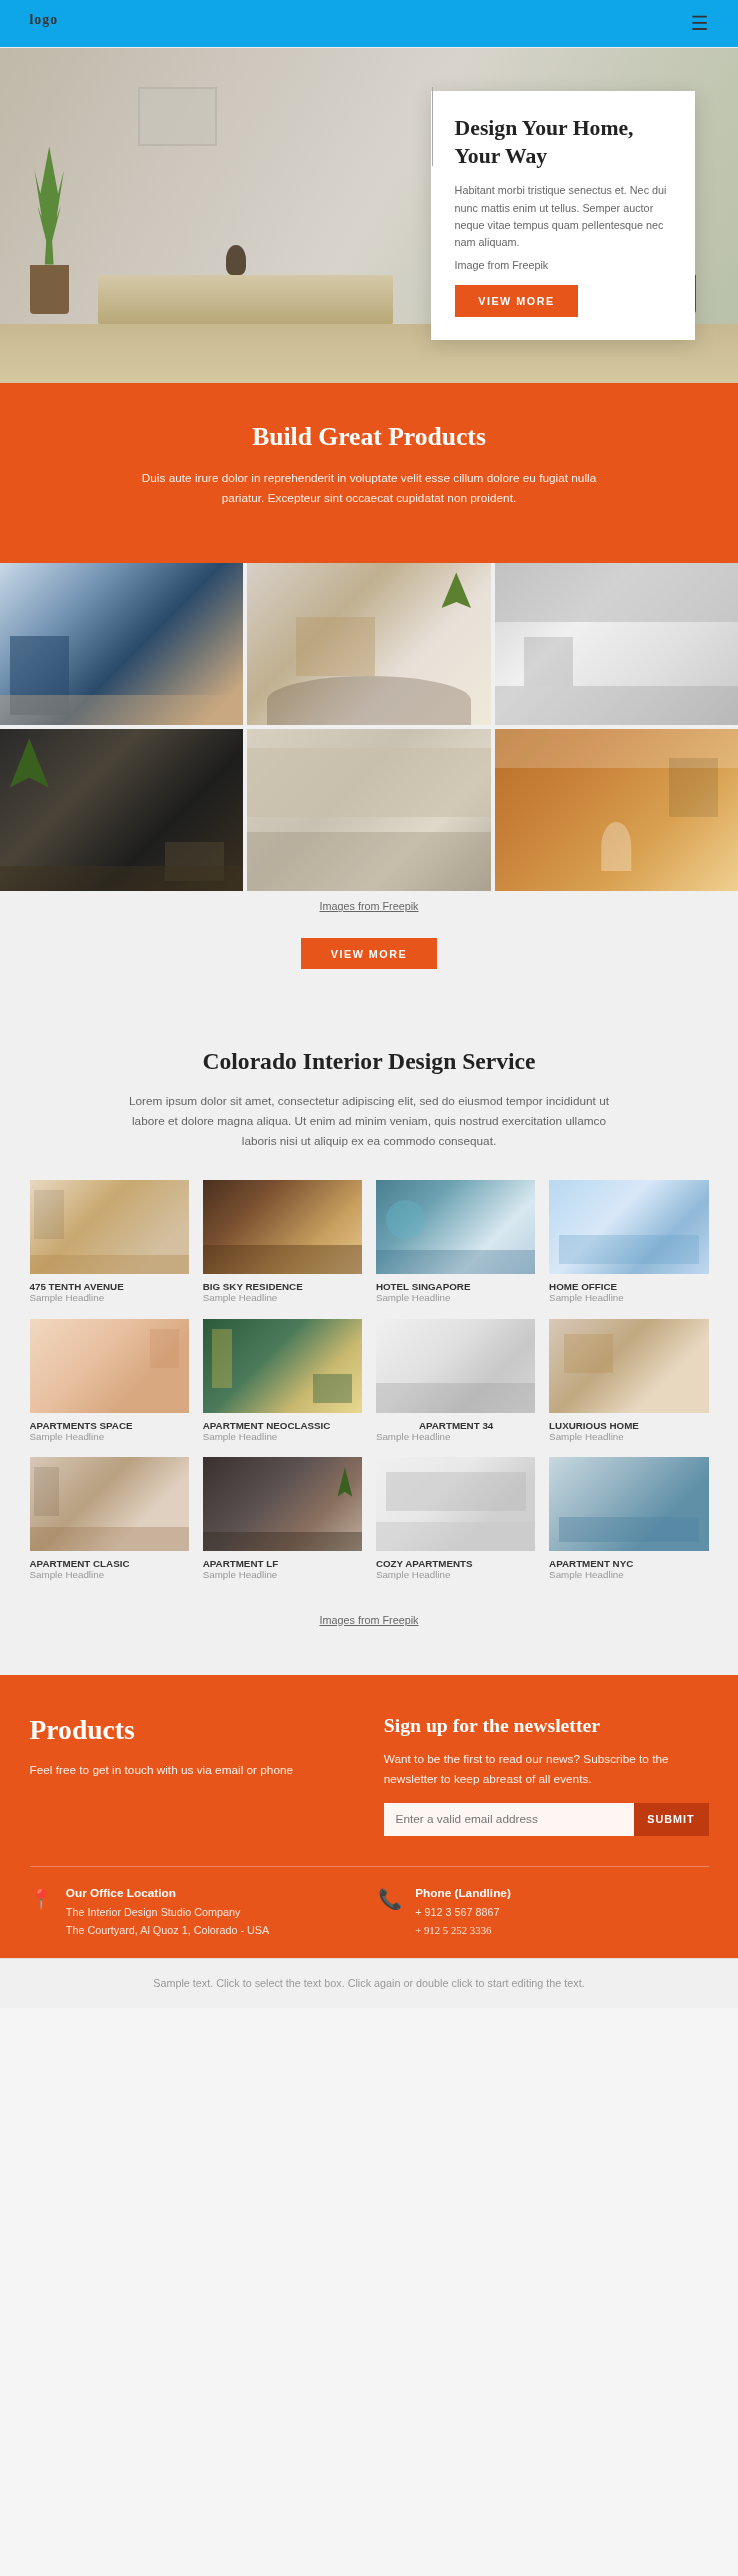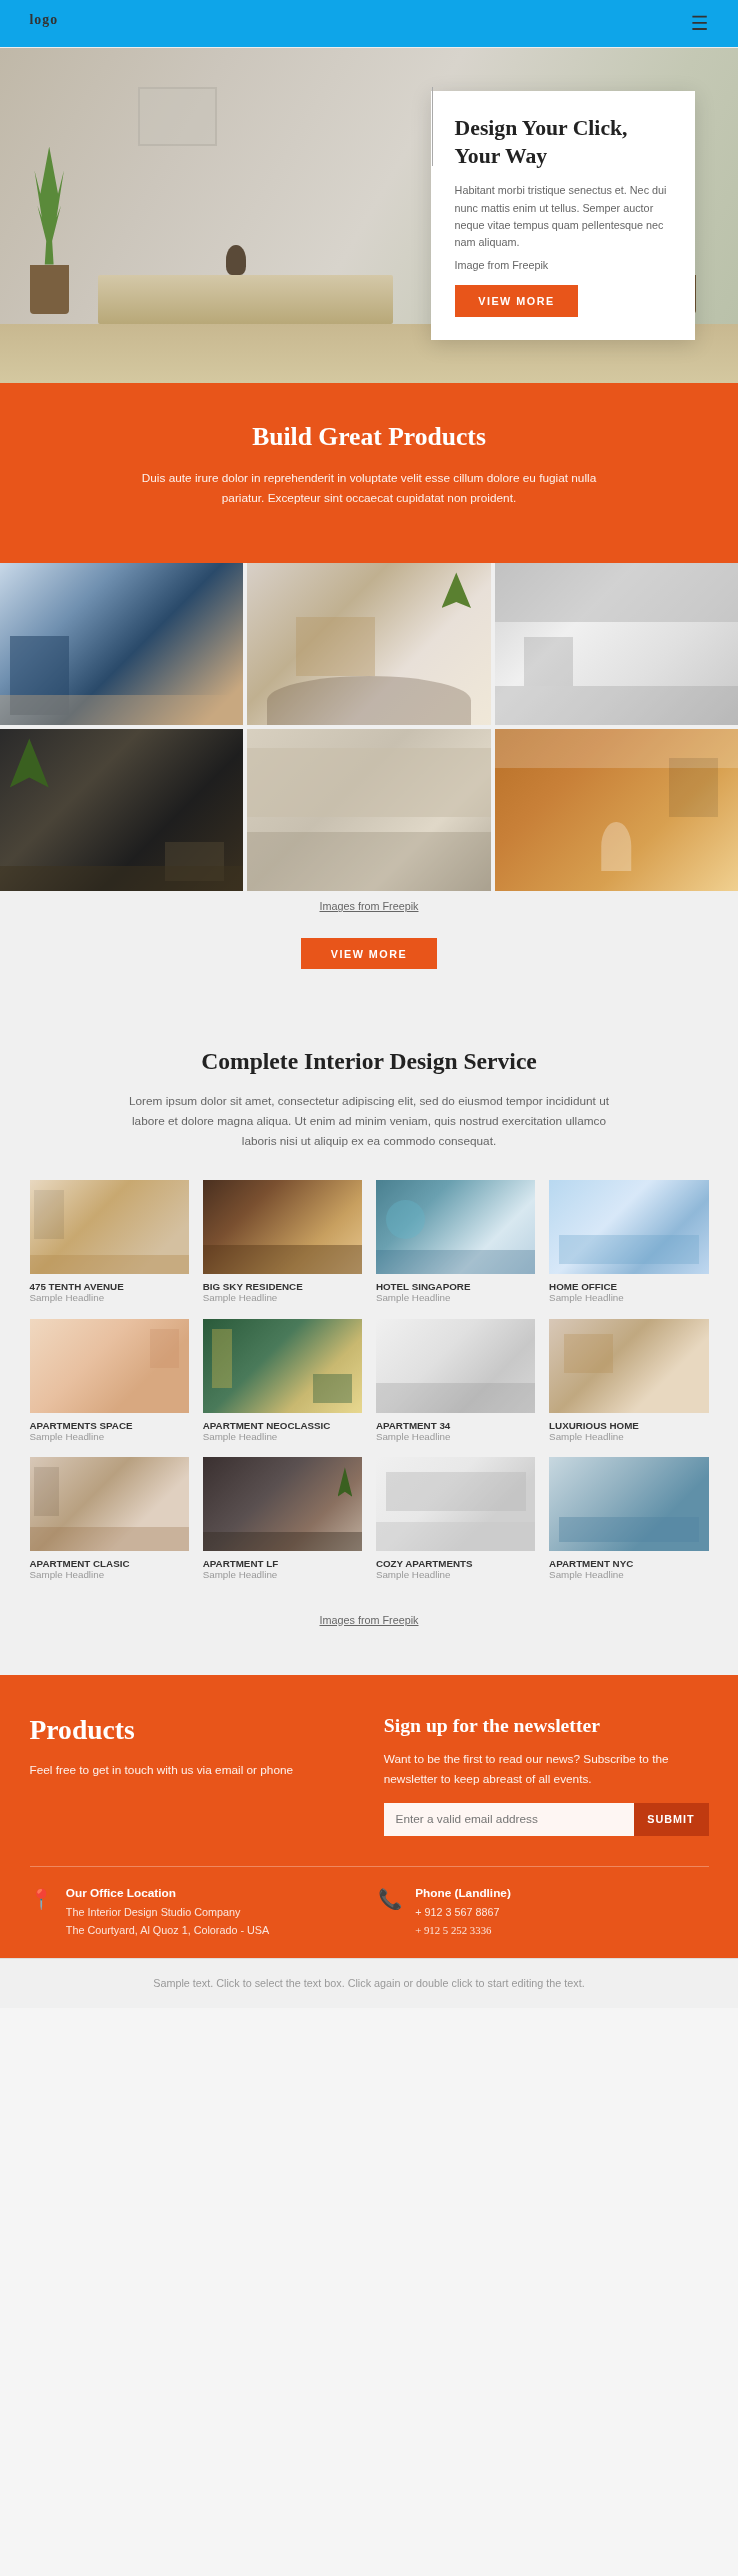--- a/index.html
+++ b/index.html
@@ -37,21 +37,21 @@
     <div style="position:absolute; bottom:108px; left:226px; width:19.7px; height:29.5px; background:#5a4a38; border-radius:50% 50% 30% 30%;"></div>
 
     <div style="position:absolute; top:39px; left:138px; width:79px; height:59px; background:rgba(200,195,185,0.5); border:2px solid rgba(180,175,165,0.6);"></div>
   </div>
 
   <div style="
     position:absolute; top:43px; right:43px;
     background:white; padding:23.6px; width:264px;
     box-shadow:0 3.9px 19.7px rgba(0,0,0,0.15);
   ">
-    <h1 style="font-size:21.7px; color:#222; margin-bottom:11.8px; line-height:1.3; font-family:Georgia,serif;">Design Your Click, Your Way</h1>
+    <h1 style="font-size:21.7px; color:#222; margin-bottom:11.8px; line-height:1.3; font-family:Georgia,serif;">Design Your Home, Your Way</h1>
     <p style="font-size:10.8px; color:#666; line-height:1.6; margin-bottom:7.9px; font-family:Arial,sans-serif;">Habitant morbi tristique senectus et. Nec dui nunc mattis enim ut tellus. Semper auctor neque vitae tempus quam pellentesque nec nam aliquam.</p>
     <span style="font-size:10.8px; color:#666; display:block; margin-bottom:13.8px; font-family:Arial,sans-serif;">Image from Freepik</span>
     <button style="background:#e8551a; color:white; border:none; padding:9.8px 23.6px; font-size:10.8px; letter-spacing:1.5px; cursor:pointer; font-weight:bold; font-family:Arial,sans-serif;">VIEW MORE</button>
   </div>
 
   <div style="position:absolute; top:39px; right:305px; width:1px; height:79px; background:#aaa;"></div>
 </section>
 
 <section style="background:#e8551a; padding:39px 29.5px; text-align:center;">
   <h2 style="font-size:25.6px; color:white; margin-bottom:13.8px; font-weight:bold; font-family:Georgia,serif;">Build Great Products</h2>
@@ -93,21 +93,21 @@
   </div>
   <div style="text-align:center; padding:9.8px; font-size:10.8px; color:#666; font-family:Arial,sans-serif;">
     <span style="text-decoration:underline;">Images from Freepik</span>
   </div>
   <div style="text-align:center; padding:15.7px 0 29.5px;">
     <button style="background:#e8551a; color:white; border:none; padding:9.8px 29.5px; font-size:10.8px; letter-spacing:1.5px; cursor:pointer; font-weight:bold; font-family:Arial,sans-serif;">VIEW MORE</button>
   </div>
 </section>
 
 <section style="background:#f0f0f0; padding:49px 29.5px 29.5px;">
-  <h2 style="font-size:23.6px; color:#222; text-align:center; margin-bottom:15.7px; font-weight:bold; font-family:Georgia,serif;">Complete Interior Design Service</h2>
+  <h2 style="font-size:23.6px; color:#222; text-align:center; margin-bottom:15.7px; font-weight:bold; font-family:Georgia,serif;">Colorado Interior Design Service</h2>
   <p style="font-size:11.8px; color:#666; text-align:center; line-height:1.7; max-width:512px; margin:0 auto 29.5px; font-family:Arial,sans-serif;">Lorem ipsum dolor sit amet, consectetur adipiscing elit, sed do eiusmod tempor incididunt ut labore et dolore magna aliqua. Ut enim ad minim veniam, quis nostrud exercitation ullamco laboris nisi ut aliquip ex ea commodo consequat.</p>
 
   <div style="display:grid; grid-template-columns:1fr 1fr 1fr 1fr; gap:13.8px; margin-bottom:15.7px;">
     <div>
       <div style="height:94px; background:linear-gradient(135deg, #e8d8c0 0%, #c8a870 40%, #d4c0a0 80%); margin-bottom:6.9px; overflow:hidden; position:relative;">
         <div style="position:absolute; top:9.8px; left:4.9px; width:29.5px; height:49px; background:rgba(0,0,0,0.08);"></div>
         <div style="position:absolute; bottom:0; left:0; right:0; height:19.7px; background:rgba(180,140,80,0.4);"></div>
       </div>
       <div style="font-size:9.8px; font-weight:bold; color:#333; text-transform:uppercase; font-family:Arial,sans-serif;">475 TENTH AVENUE</div>
       <div style="font-size:9.8px; color:#999; font-family:Arial,sans-serif;">Sample Headline</div>
@@ -149,21 +149,21 @@
         <div style="position:absolute; top:9.8px; left:9.8px; width:19.7px; height:59px; background:rgba(200,180,80,0.4);"></div>
         <div style="position:absolute; bottom:9.8px; right:9.8px; width:39px; height:29.5px; background:rgba(42,90,58,0.4);"></div>
       </div>
       <div style="font-size:9.8px; font-weight:bold; color:#333; text-transform:uppercase; font-family:Arial,sans-serif;">APARTMENT NEOCLASSIC</div>
       <div style="font-size:9.8px; color:#999; font-family:Arial,sans-serif;">Sample Headline</div>
     </div>
     <div>
       <div style="height:94px; background:linear-gradient(135deg, #f0f0f0 0%, #e0e0e0 40%, #c8c8c8 70%, #d8d8d8 100%); margin-bottom:6.9px; overflow:hidden; position:relative;">
         <div style="position:absolute; bottom:0; left:0; right:0; height:29.5px; background:rgba(150,150,150,0.3);"></div>
       </div>
-      <div style="font-size:9.8px; font-weight:bold; color:#333; text-transform:uppercase; font-family:Arial,sans-serif;">APARTMENT 34</div>
+      <div style="font-size:9.8px; font-weight:bold; color:#333; text-transform:uppercase; font-family:Arial,sans-serif;margin-left:43px;">APARTMENT 34</div>
       <div style="font-size:9.8px; color:#999; font-family:Arial,sans-serif;">Sample Headline</div>
     </div>
     <div>
       <div style="height:94px; background:linear-gradient(135deg, #d8c8b8 0%, #c0a880 40%, #e8d8c0 70%); margin-bottom:6.9px; overflow:hidden; position:relative;">
         <div style="position:absolute; top:14.8px; left:14.8px; width:49px; height:39px; background:rgba(180,140,80,0.3);"></div>
       </div>
       <div style="font-size:9.8px; font-weight:bold; color:#333; text-transform:uppercase; font-family:Arial,sans-serif;">LUXURIOUS HOME</div>
       <div style="font-size:9.8px; color:#999; font-family:Arial,sans-serif;">Sample Headline</div>
     </div>
   </div>

